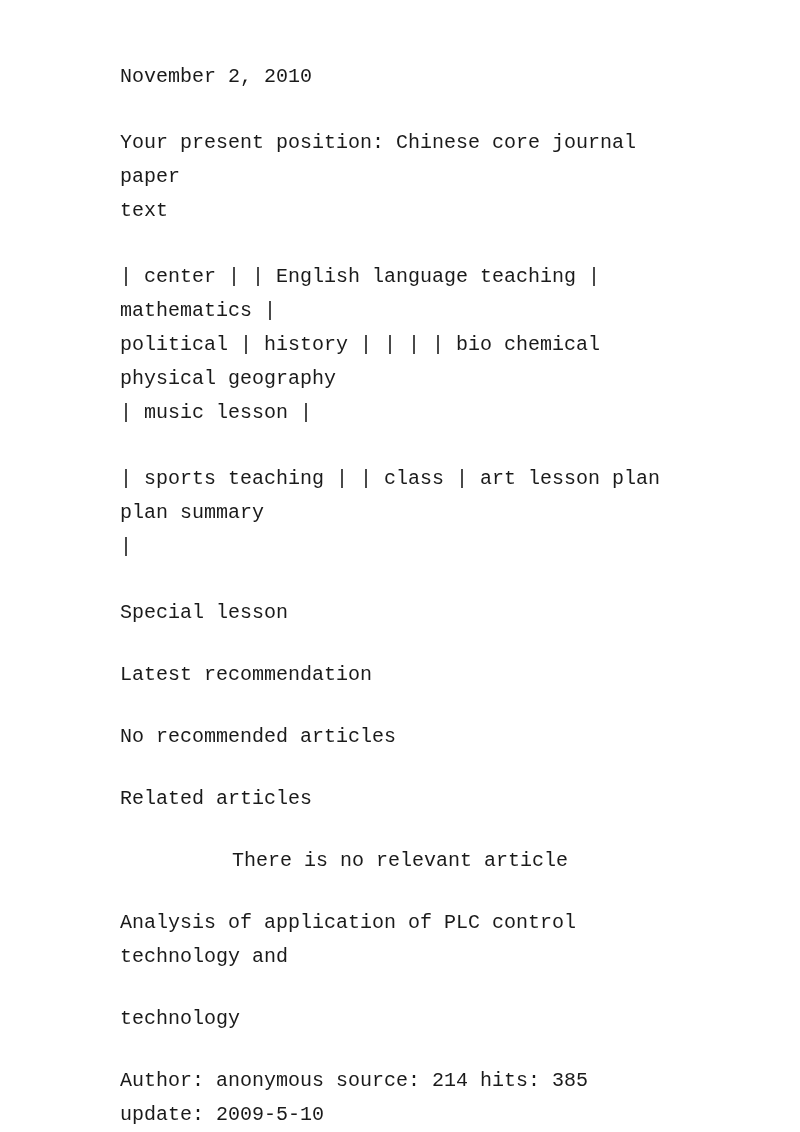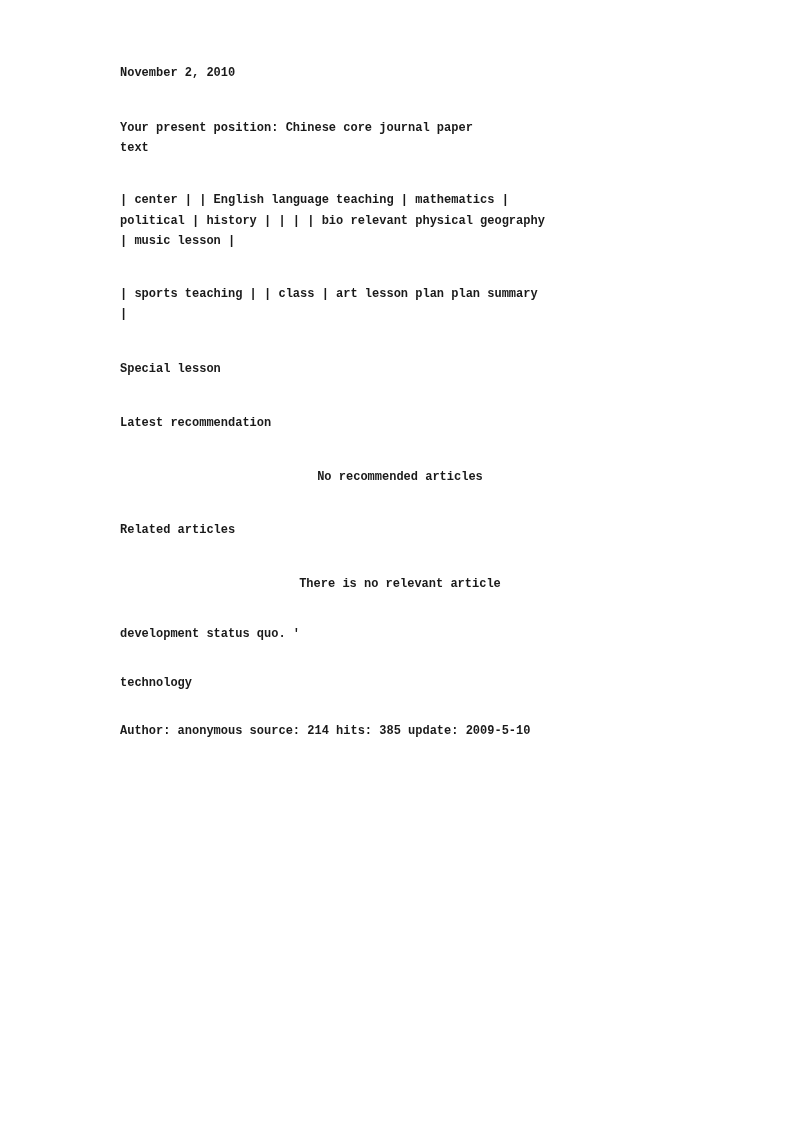--- a/index.html
+++ b/index.html
@@ -18,24 +18,23 @@
       padding: 60px 120px 60px 120px;
       line-height: 1.6;
     }
 
     .section {
       margin-bottom: 28px;
     }
 
     .text-block {
       font-family: 'Courier New', Courier, monospace;
-      font-size: 12px;
+      font-size: 20px;
       color: #1a1a1a;
       line-height: 1.7;
-      font-weight: bold;
     }
 
     .date-line {
       margin-bottom: 32px;
     }
 
     .breadcrumb-block {
       margin-bottom: 32px;
     }
 
@@ -50,21 +49,20 @@
     .special-column {
       margin-bottom: 28px;
     }
 
     .latest-rec {
       margin-bottom: 28px;
     }
 
     .no-rec {
       margin-bottom: 28px;
-      text-align: center;
     }
 
     .related-articles {
       margin-bottom: 28px;
     }
 
     .no-relevant {
       margin-bottom: 28px;
       text-align: center;
     }
@@ -88,21 +86,21 @@
   <span class="text-block">November 2, 2010</span>
 </div>
 
 <div class="breadcrumb-block section">
   <div class="text-block">Your present position: Chinese core journal paper</div>
   <div class="text-block">text</div>
 </div>
 
 <div class="nav-block section">
   <div class="text-block">| center | | English language teaching | mathematics |</div>
-  <div class="text-block">political | history | | | | bio relevant physical geography</div>
+  <div class="text-block">political | history | | | | bio chemical physical geography</div>
   <div class="text-block">| music lesson |</div>
 </div>
 
 <div class="nav-block2 section">
   <div class="text-block">| sports teaching | | class | art lesson plan plan summary</div>
   <div class="text-block">|</div>
 </div>
 
 <div class="special-column section">
   <span class="text-block">Special lesson</span>
@@ -118,21 +116,21 @@
 
 <div class="related-articles section">
   <span class="text-block">Related articles</span>
 </div>
 
 <div class="no-relevant section">
   <span class="text-block">There is no relevant article</span>
 </div>
 
 <div class="article-title-1 section">
-  <div class="text-block">development status quo. '</div>
+  <div class="text-block">Analysis of application of PLC control technology and</div>
 </div>
 
 <div class="article-title-2 section">
   <div class="text-block">technology</div>
 </div>
 
 <div class="author-info section">
   <div class="text-block">Author: anonymous source: 214 hits: 385 update: 2009-5-10</div>
 </div>
 

